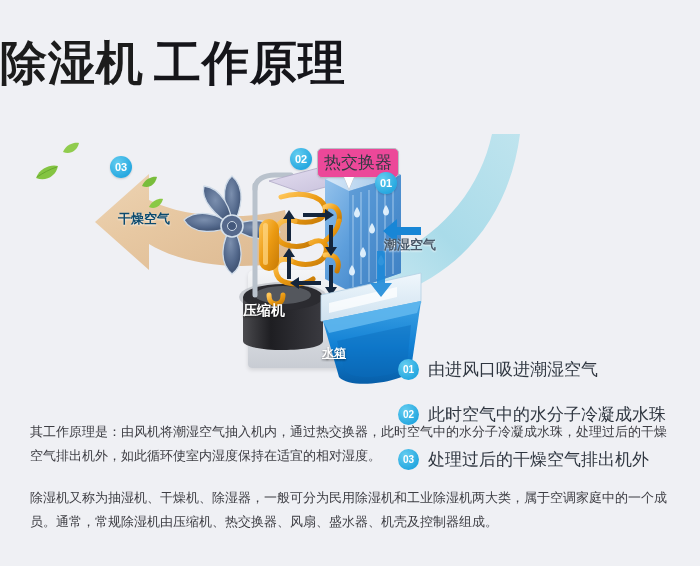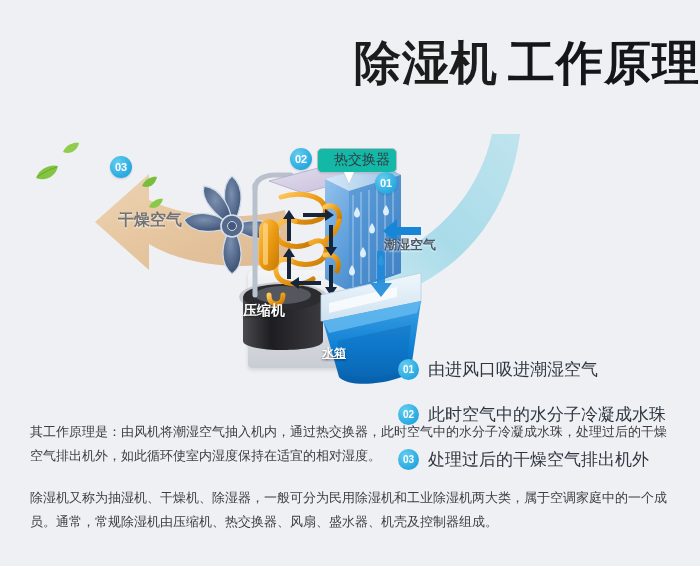--- a/index.html
+++ b/index.html
@@ -8,21 +8,21 @@
     background:#eff0f4;
     font-family:"Liberation Sans","DejaVu Sans",sans-serif;
     overflow:hidden;
     position:relative;
   }
   .page{position:relative;width:700px;height:566px;}
 
   
   .title{
     position:absolute;left:0;top:34px;width:700px;
-    text-align:right;
+    text-align:left;
     font-size:47px;line-height:58px;
     font-weight:bold;
     color:#1c1c1c;
     letter-spacing:1px;
     white-space:nowrap;
   }
   .title .t-b{color:#15151a;}
   .title .t-a{margin-right:10px;}
 
   
@@ -52,21 +52,21 @@
     box-shadow:0 2px 4px rgba(0,0,0,.12);
   }
 
   
   .ill-label{
     position:absolute;
     font-size:11px;color:#3b4a5a;font-weight:bold;
     text-shadow:0 1px 2px rgba(255,255,255,.85);
     white-space:nowrap;
   }
-  .lbl-dry{left:118px;top:100px;color:#737373;font-size:16px;}
+  .lbl-dry{left:118px;top:100px;color:#0c4a6e;font-size:13px;}
   .lbl-moist{left:384px;top:100px;color:#4a5a6a;font-size:13px;margin-top:26px;}
   .lbl-comp{left:243px;top:192px;color:#ffffff;font-size:14px;
             text-shadow:0 1px 2px rgba(0,0,0,.55);}
   .lbl-tank{left:322px;top:235px;color:#ffffff;font-size:12px;
             text-shadow:0 1px 2px rgba(0,0,0,.5);text-decoration:underline;}
 
   
   .badge{
     position:absolute;
     width:22px;height:22px;border-radius:50%;
@@ -75,22 +75,22 @@
     box-shadow:0 1px 2px rgba(0,0,0,.16);
   }
   .badge.b-cy{background:radial-gradient(circle at 34% 30%,#63cdf0,#27a8e0 72%);}
   .b-03{left:110px;top:46px;}
   .b-02{left:290px;top:38px;}
   .b-01{left:375px;top:62px;}
 
   
   .callout{
     position:absolute;left:317px;top:38px;
-    background:#14b8a6;border:1px solid #b9bec6;border-radius:5px;
-    padding:2px 6px 3px 16px;font-size:14px;color:#333a44;
+    background:#ec4899;border:1px solid #b9bec6;border-radius:5px;
+    padding:2px 6px 3px 6px;font-size:17px;color:#333a44;
     white-space:nowrap;box-shadow:0 1px 2px rgba(0,0,0,.08);
   }
   .callout:after{
     content:"";position:absolute;left:26px;bottom:-12px;
     width:0;height:0;border-left:5px solid transparent;
     border-right:5px solid transparent;border-top:12px solid #ffffff;
     filter:drop-shadow(0 1px 0 #b9bec6);
   }
 
   

